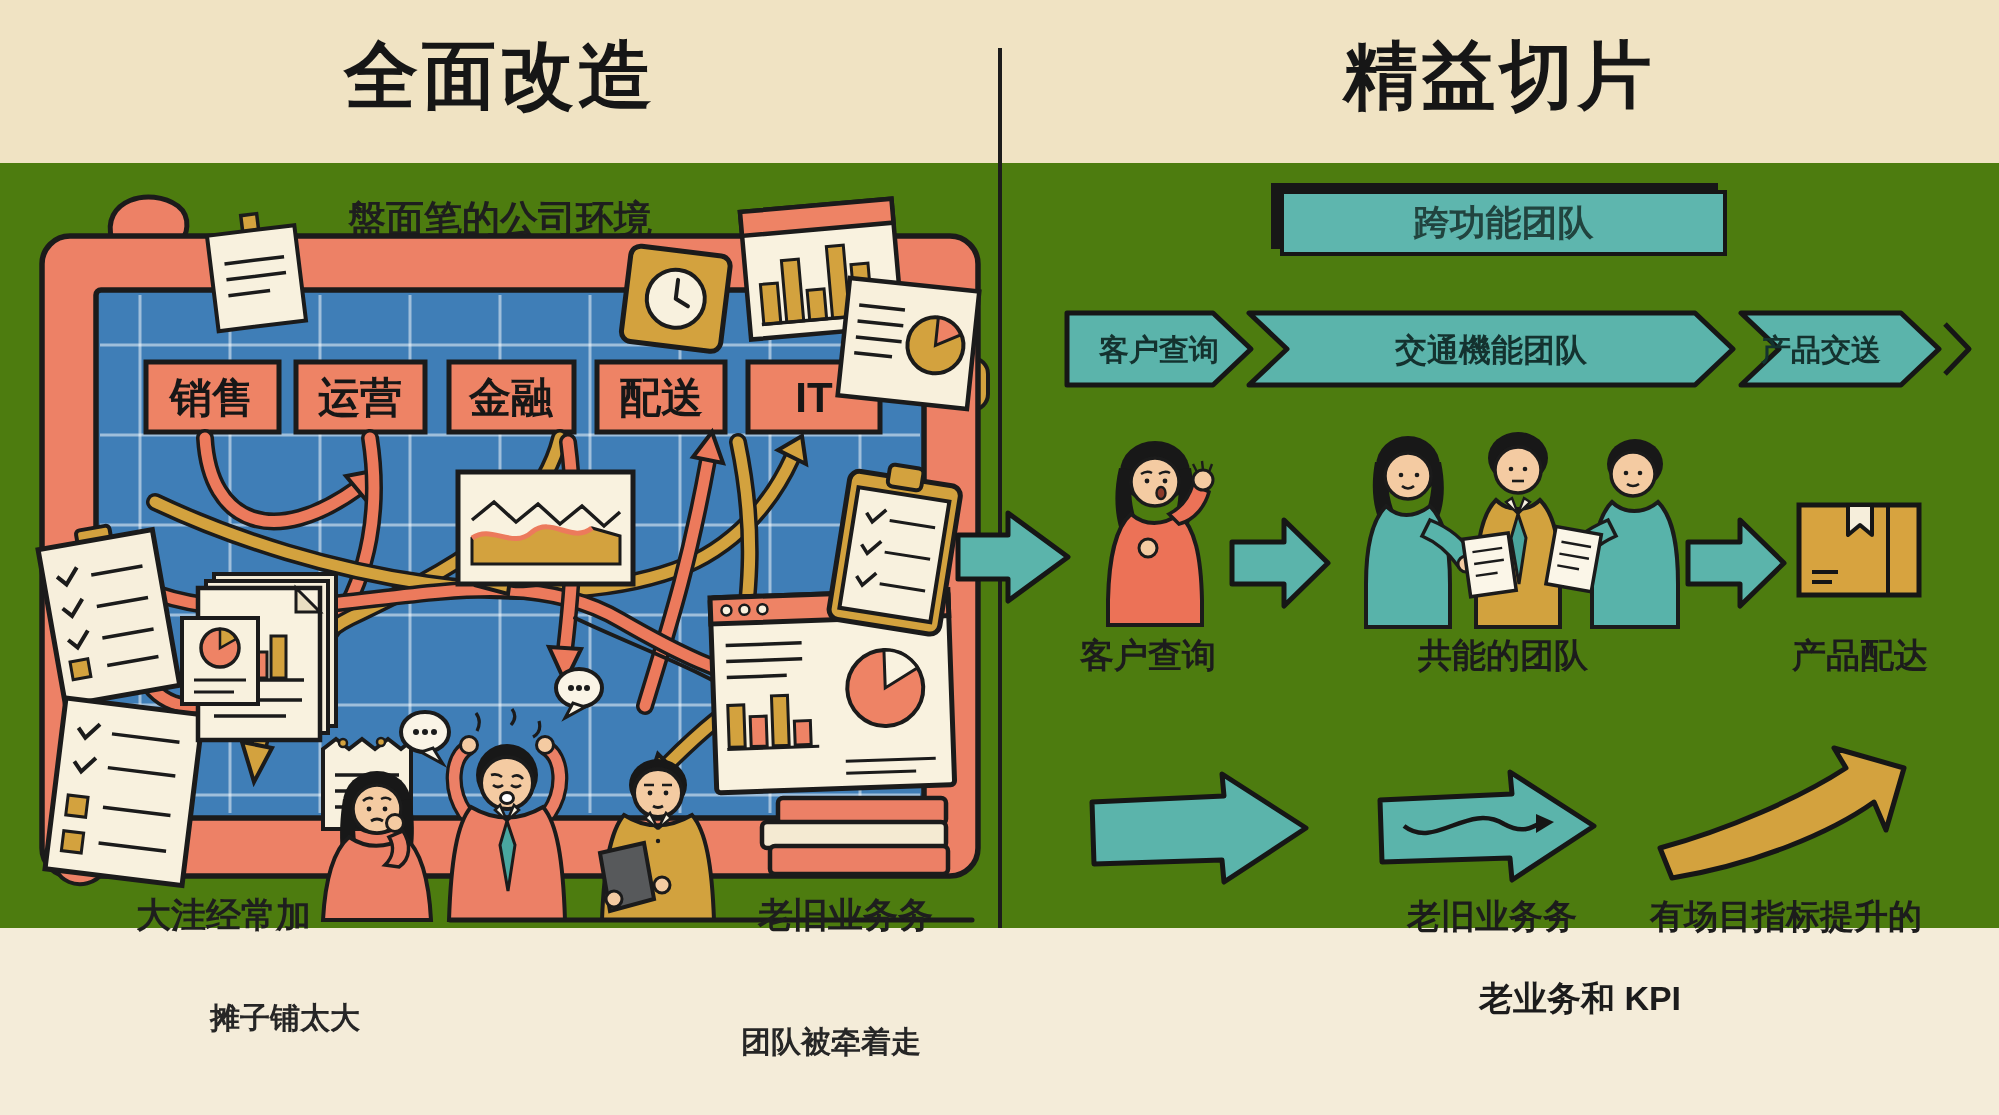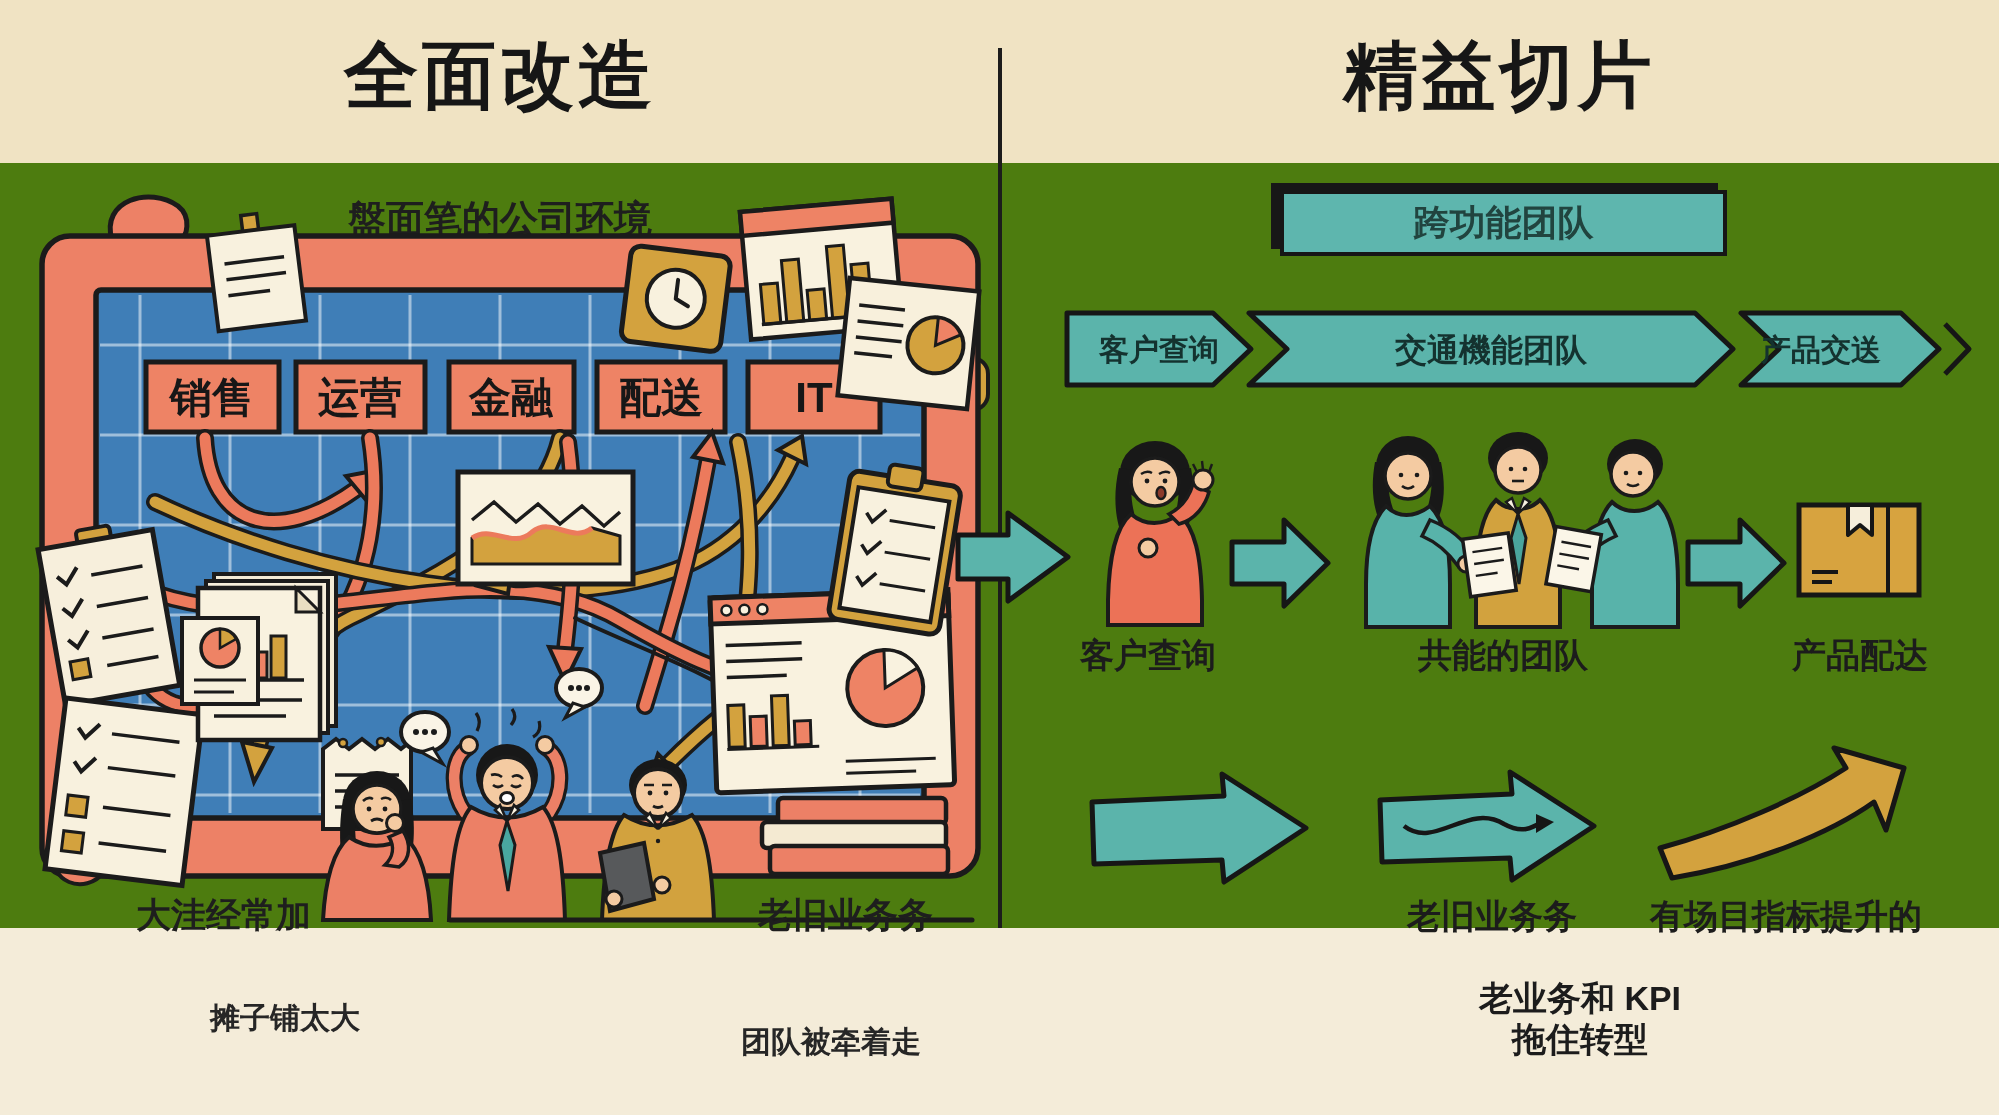--- a/index.html
+++ b/index.html
@@ -394,16 +394,15 @@
   </svg>
   <svg class="abs" style="left:1652px;top:738px;" width="264" height="146" viewBox="0 0 264 146">
     <path d="M8,110 C75,92 148,60 194,30 L182,10 L252,30 L234,92 L222,64 C180,94 105,126 20,140 Z" fill="#d3a23e" stroke="#161616" stroke-width="5" stroke-linejoin="round"></path>
   </svg>
 
   <div class="abs benefit-label" style="left:1332px;width:320px;">老旧业务务</div>
   <div class="abs benefit-label" style="left:1570px;width:432px;">有场目指标提升的</div>
 
   <div class="abs right-footer">
     <div>老业务和 KPI</div>
-    <div>拖住转型</div>
   </div>
 
 </div>
 
 </body></html>

